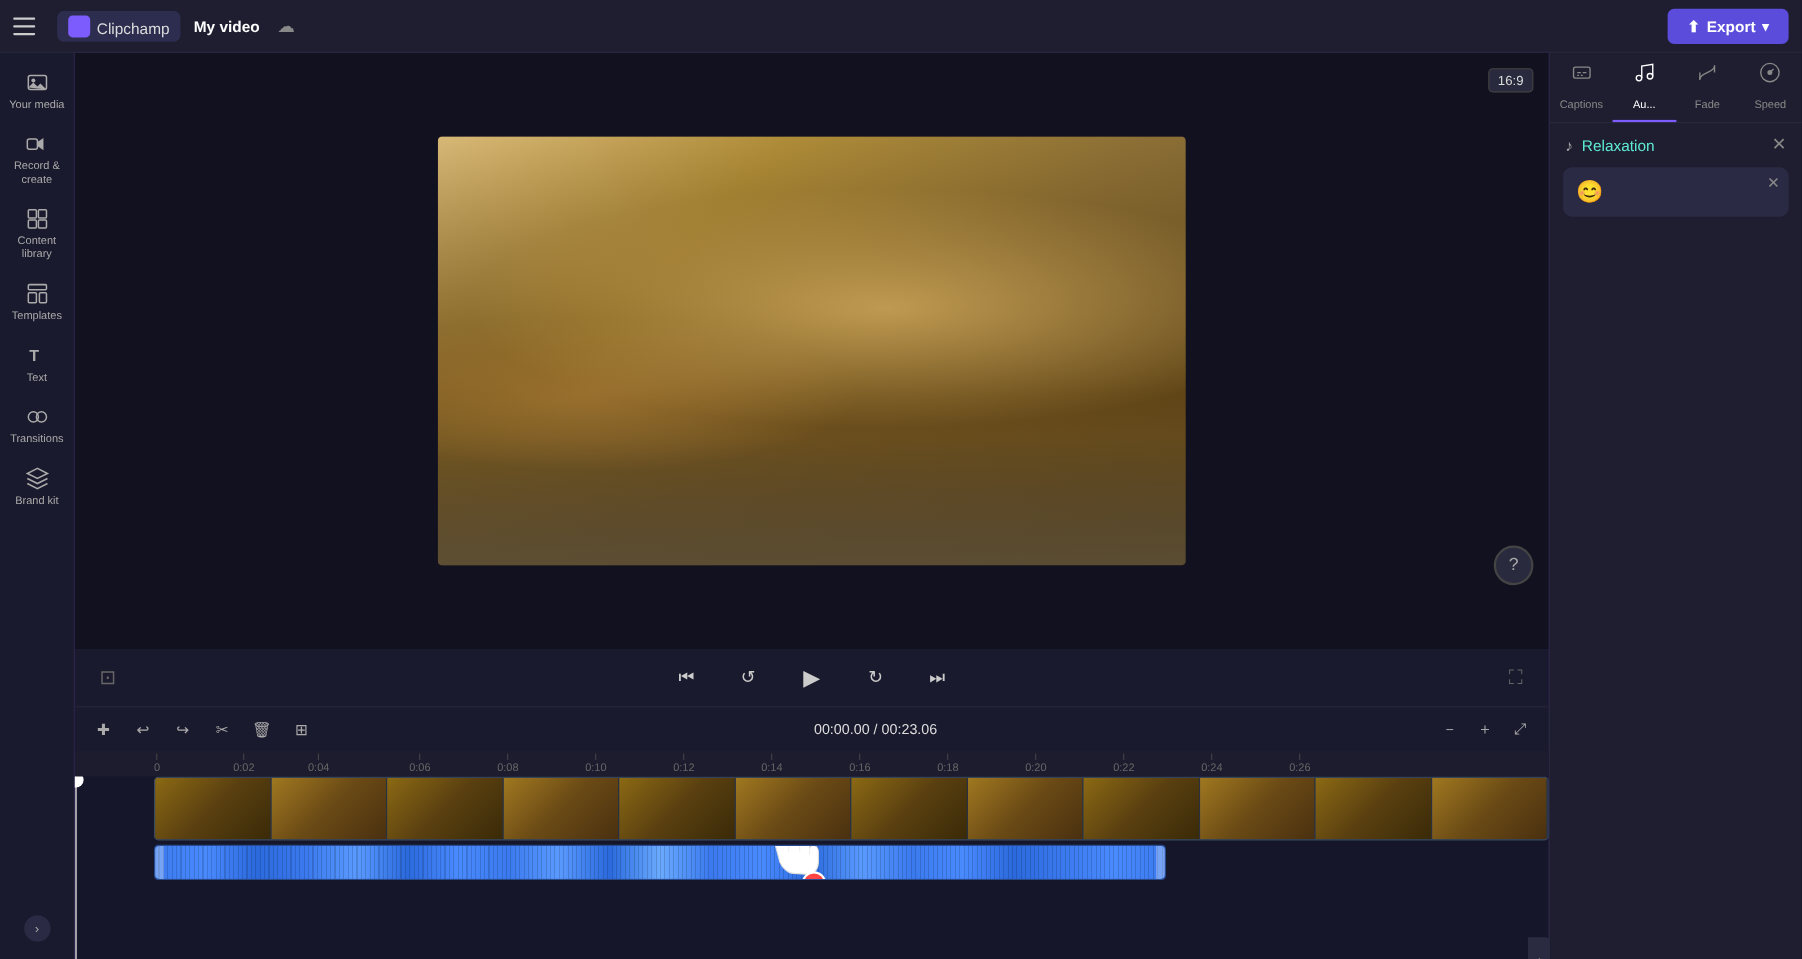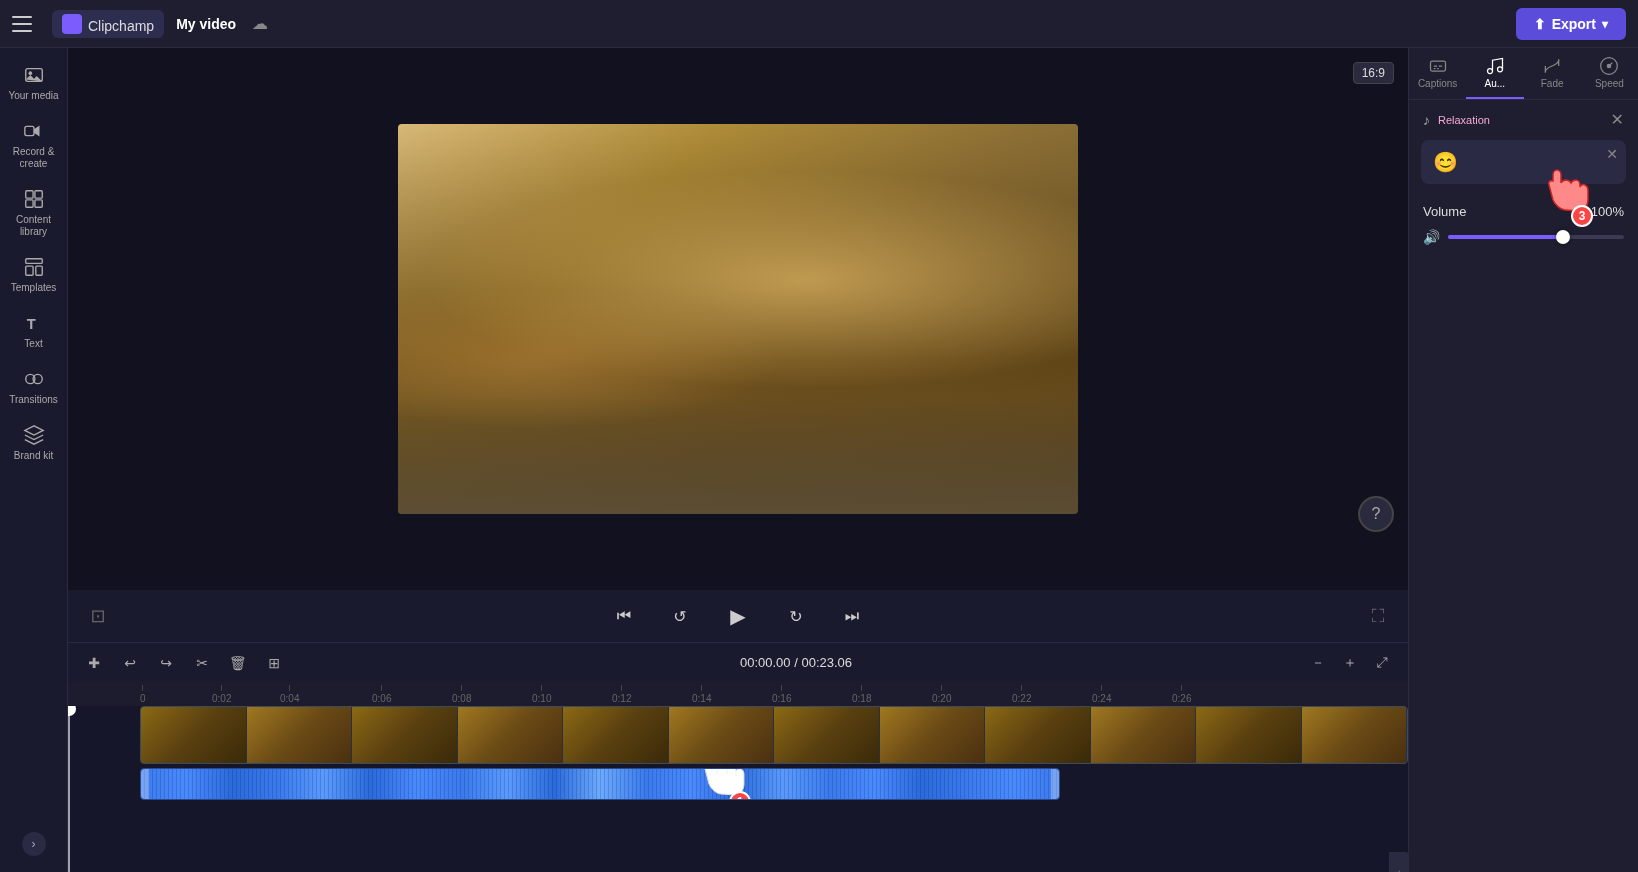--- a/index.html
+++ b/index.html
@@ -279,38 +279,38 @@
       flex-direction: column;
       border-left: 1px solid #2a2a40;
       flex-shrink: 0;
     }
     .right-panel-icons {
       display: flex;
       border-bottom: 1px solid #2a2a40;
     }
     .panel-icon-tab {
       flex: 1; display: flex; flex-direction: column; align-items: center;
-      justify-content: center; gap: 2px;
+      justify-content: center; gap: 14px;
       padding: 8px 4px; cursor: pointer; color: #888; font-size: 10px;
       border-bottom: 2px solid transparent;
     }
     .panel-icon-tab.active { color: #fff; border-bottom-color: #7c5cfc; }
     .panel-icon-tab svg { width: 20px; height: 20px; }
 
     .panel-content {
       flex: 1;
       overflow-y: auto;
       padding: 0;
     }
     .panel-header {
       display: flex; align-items: center; gap: 8px;
       padding: 12px 14px 8px;
     }
     .panel-music-icon { color: #aaa; font-size: 14px; }
-    .panel-track-name { font-size: 11px; color: #f9a8d4; font-weight: 500; }
+    .panel-track-name { font-size: 14px; color: #5eead4; font-weight: 500; }
     .panel-close-btn {
       margin-left: auto; background: none; border: none; color: #888;
       cursor: pointer; font-size: 16px; line-height: 1;
     }
 
     
     .tooltip-card {
       margin: 4px 12px 12px;
       background: #2a2a45; border-radius: 8px; padding: 10px 12px;
       display: flex; align-items: flex-start; gap: 8px;
@@ -620,40 +620,20 @@
         <span class="panel-music-icon">♪</span>
         <span class="panel-track-name">Relaxation</span>
         <button class="panel-close-btn">✕</button>
       </div>
 
       <div class="tooltip-card">
         <span class="tooltip-emoji">😊</span>
         <button class="tooltip-close">✕</button>
       </div>
 
-      <div class="volume-section">
-        <div class="volume-header">
-          <span class="volume-label">Volume</span>
-          <span class="volume-value">100%</span>
-        </div>
-        <div class="volume-row">
-          <span class="volume-icon">🔊</span>
-          <div class="volume-slider-track">
-            <div class="volume-slider-fill" style="width:65%"></div>
-            <div class="volume-slider-thumb" style="left:65%"></div>
-
-            <div style="position:absolute; left:55%; top:-70px; pointer-events:none; z-index:200;">
-              <svg width="50" height="60" viewBox="0 0 50 60" fill="none">
-                <path d="M20 45 C16 45 10 40 8 35 L4 20 C3 17 5 15 7 16 L8 16 L8 10 C8 7 10 5 12 5 C14 5 16 7 16 10 L16 18 C17 16 19 15 21 15 C23 15 25 16 26 18 C27 16 29 15 31 15 C33 15 35 17 35 20 L35 22 C36 20 38 19 40 20 C42 21 43 23 43 25 L43 35 C43 40 40 45 35 46 L20 45Z" fill="#ff8888" stroke="#cc2222" stroke-width="1.5"></path>
-              </svg>
-              <div style="position:absolute; bottom:2px; right:2px; width:22px; height:22px; border-radius:50%; background:#ff4444; color:#fff; font-size:12px; font-weight:700; display:flex; align-items:center; justify-content:center; border:2px solid #fff;">3</div>
-            </div>
-          </div>
-        </div>
-      </div>
     </div>
 
     <div style="position:relative;">
       <div class="collapse-btn" style="right:100%; top:50%;">‹</div>
     </div>
   </div>
 
 </div>
 
 </body></html>

